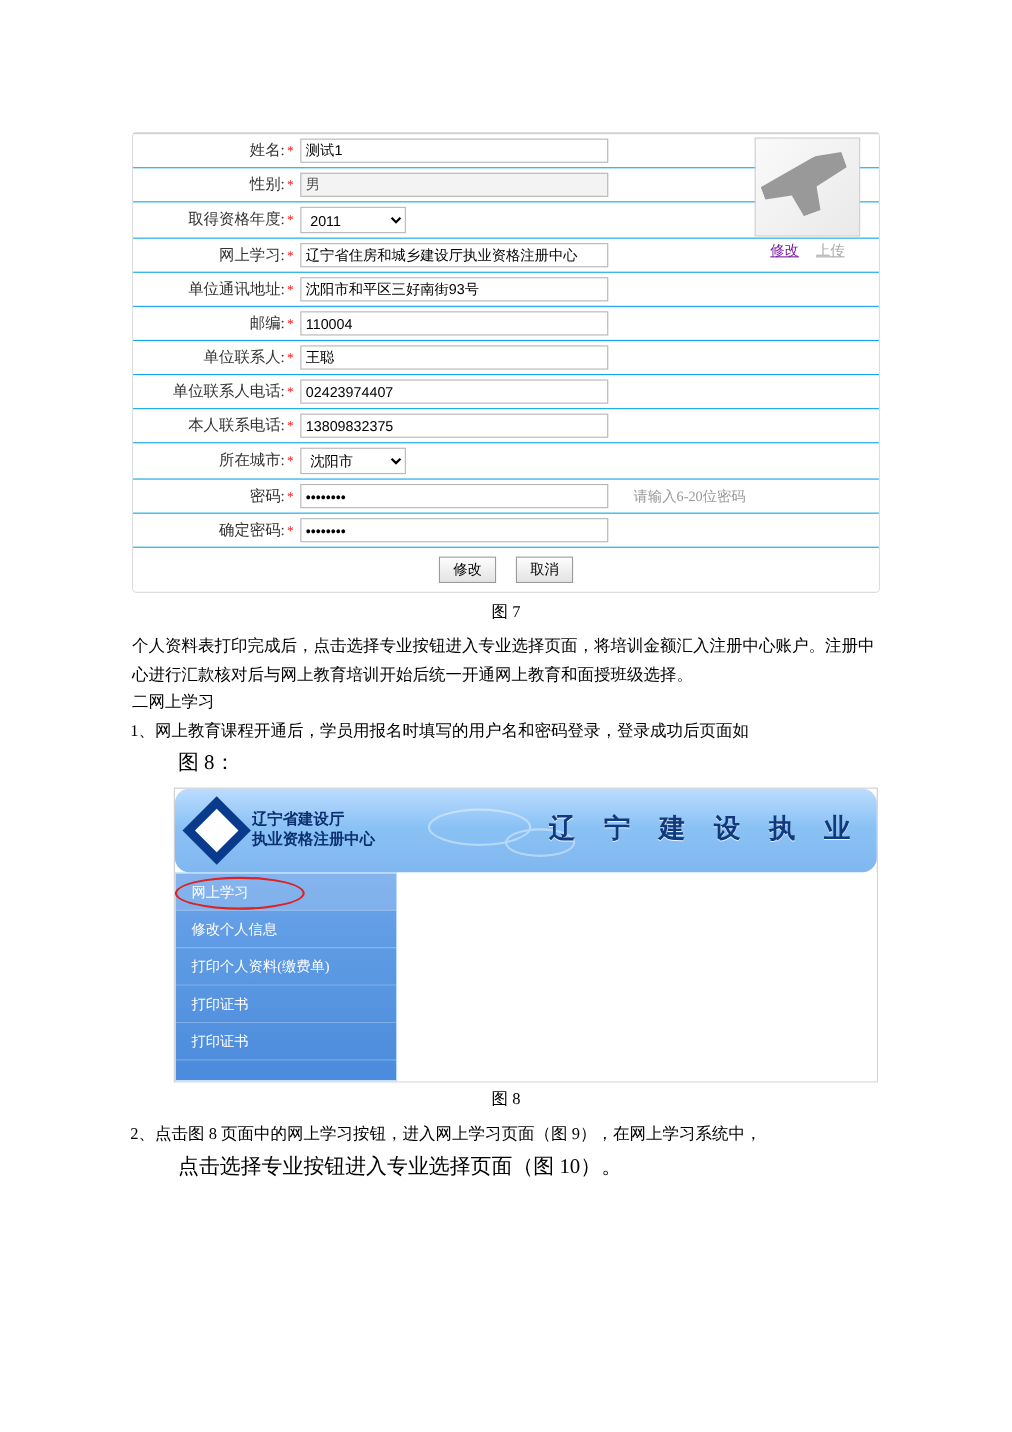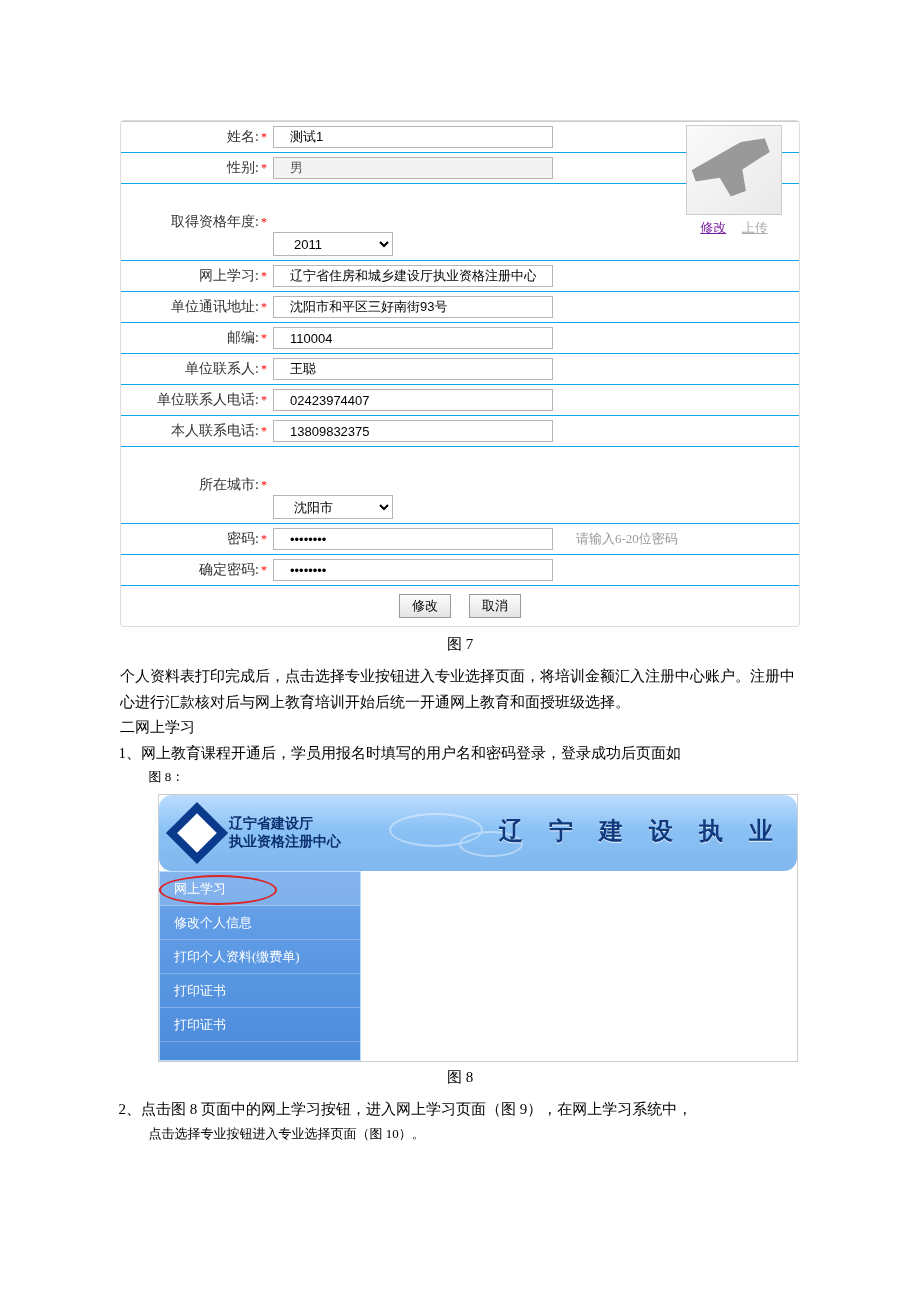--- a/index.html
+++ b/index.html
@@ -7,42 +7,42 @@
     .page { padding: 120px 120px 40px 120px; }
 
     
     .form-box { border: 1px solid #ddd; border-radius: 4px; background: #fff; margin-bottom: 8px; position: relative; }
     .form-row { display: flex; border-bottom: 1px solid #0ea5e9; align-items: center; }
     .form-row:last-child { border-bottom: none; }
     .form-label { width: 150px; text-align: right; padding: 6px 4px 6px 0; font-size: 14px; color: #333; }
     .req  { color: red; font-size: 12px; margin-left: 2px; }
     .form-field { flex: 0 0 295px; padding: 4px 2px; }
     .form-hint  { flex: 1; padding-left: 10px; color: #999; font-size: 13px; }
-    .tf { width: 280px; height: 22px; border: 1px solid #b5b5b5; background: #fff; font-size: 13px; padding: 2px 16px; font-family: "SimSun","Arial"; }
+    .tf { width: 280px; height: 22px; border: 1px solid #b5b5b5; background: #fff; font-size: 13px; padding: 2px 4px; font-family: "SimSun","Arial"; }
     .tf.readonly { background: #f3f3f3; color: #555; }
-    select.tf { width: 120px; height: 24px; margin-top: 44px; }
+    select.tf { width: 96px; height: 24px; }
 
     
     .photo-area { position: absolute; right: 10px; top: 4px; width: 110px; text-align: center; }
     .photo-frame { width: 96px; height: 90px; border: 1px solid #ccc; background: linear-gradient(135deg, #fafafa, #e9e9e9); display:flex;align-items:center;justify-content:center;color:#bbb;font-size:11px;margin:0 auto 4px auto;position:relative;overflow:hidden;}
     .photo-frame .gun { position:absolute; width:80px;height:48px; background:#999; clip-path: polygon(0% 20%, 70% 0%, 100% 10%, 100% 40%, 60% 55%, 55% 100%, 35% 100%, 30% 55%, 0% 45%); transform: rotate(-20deg); }
     .photo-links a { font-size: 13px; text-decoration: underline; margin: 0 6px; }
     .photo-links a.edit { color: #7a1ea1; }
     .photo-links a.upload { color: #aaa; }
 
     
     .btn-row { display:flex; justify-content:center; gap:18px; padding:8px 0; }
     .btn { height:24px; min-width:52px; border:1px solid #9a9a9a; background: linear-gradient(#fdfdfd,#e3e3e3); font-size:13px; font-family: inherit; cursor:pointer; }
 
     .fig-caption { text-align: center; font-size: 15px; margin: 6px 0 10px 0; }
 
     .para { font-size: 15px; line-height: 1.7; }
     .para2 { font-size: 15px; line-height: 1.7; text-indent: 0; }
     .list-ind { padding-left: 1em; text-indent: -1.1em; font-size:15px; line-height:1.7; margin-top:0; }
-    .list-sub { padding-left: 2.2em; font-size:13px; line-height:1.7;}
+    .list-sub { padding-left: 2.2em; font-size:19px; line-height:1.7;}
 
     
     .fig8 { border: 1px solid #ccc; margin: 6px 0 4px 38px; width: 640px; }
     .banner { height: 76px; background: linear-gradient(180deg, #bcdcff 0%, #8bc2f5 45%, #7fb7ef 100%); position:relative; overflow:hidden; display:flex; align-items:center;border-radius:13px;}
     .banner .logo { width:44px;height:44px; background:#0a3a8c; transform: rotate(45deg); margin:0 10px 0 16px; position:relative; display:flex;align-items:center;justify-content:center;}
     .banner .logo::after { content:""; position:absolute; width:28px;height:28px; background:#fff; }
     .banner .logotext { color:#0b2f6f; font-size:14px; font-weight:bold; line-height:1.3; font-family:"SimHei","SimSun"; }
     .banner .right-title { position:absolute; right:14px; top:20px; letter-spacing:10px; color:#103a7d; font-family:"KaiTi","STKaiti","SimSun"; font-size:24px; font-weight:bold; text-shadow:0 1px 0 #e8f3ff;}
     .banner .clouds { position:absolute; left:230px; top:8px; width:180px; height:60px; opacity:.4; }
     .banner .clouds::before, .banner .clouds::after { content:""; position:absolute; border:2px solid #fff; border-radius:50%; }

